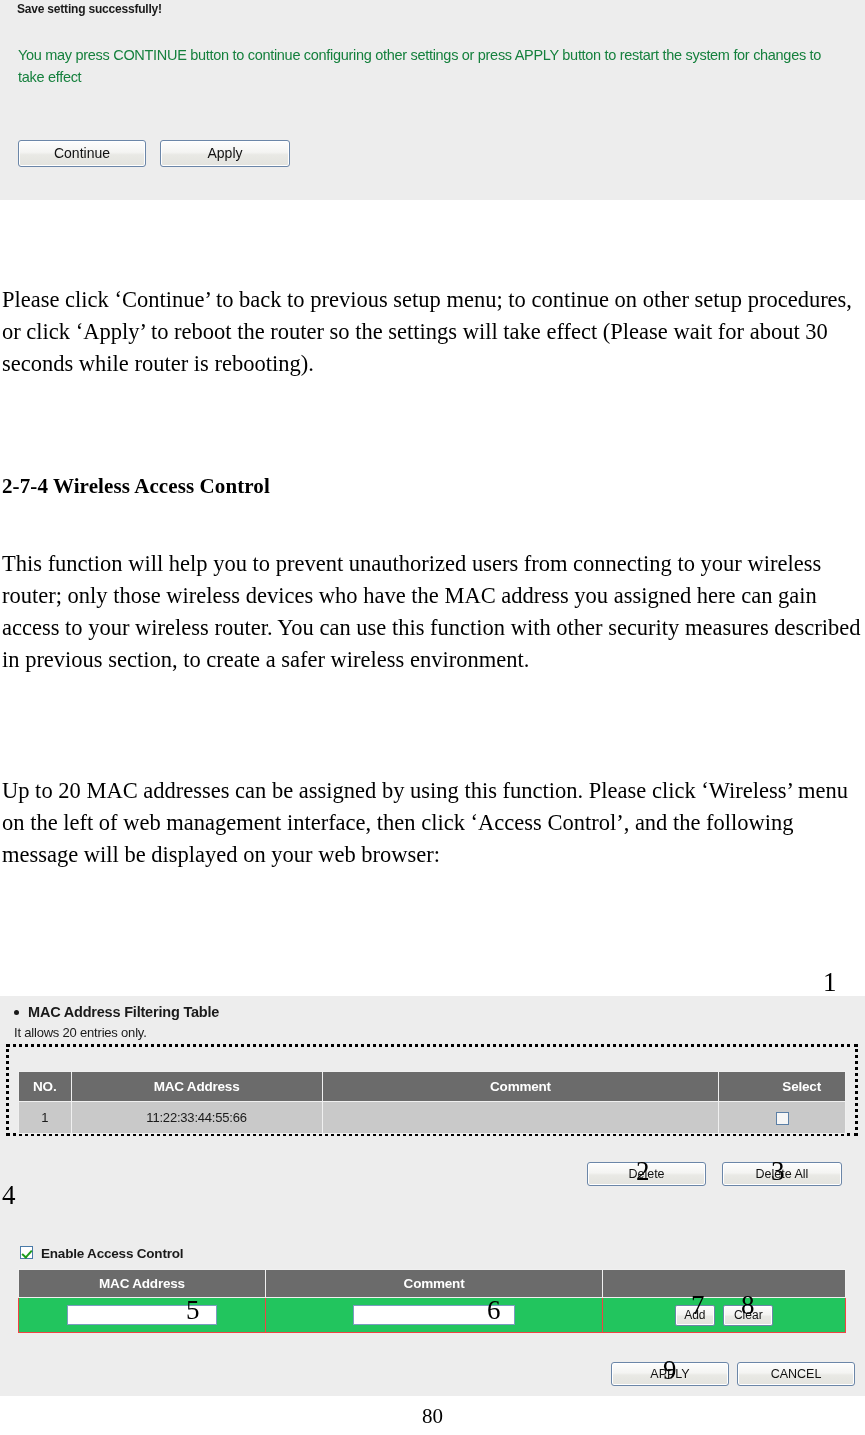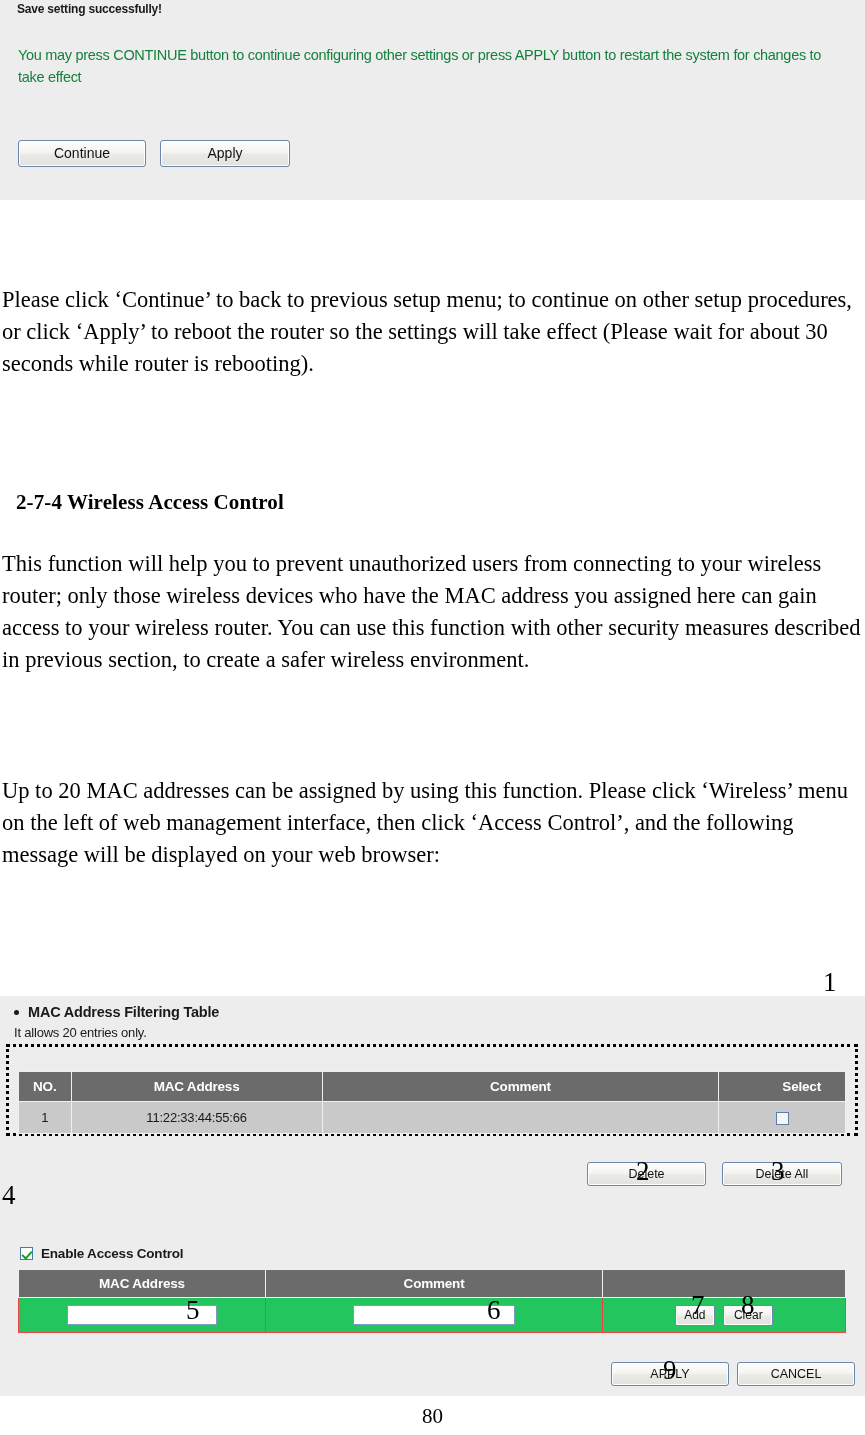--- a/index.html
+++ b/index.html
@@ -97,27 +97,26 @@
   .doc-text {
     position: absolute;
     font-family: "Liberation Serif", "DejaVu Serif", serif;
     font-size: 22.5px;
     line-height: 32px;
     color: #000;
   }
   #para-1 { left: 2px; top: 249px; width: 860px; margin-top: 35px; }
   #heading-274 {
     position: absolute;
-    left: 16px;
+    left: 2px;
     top: 474px;
     font-family: "Liberation Serif", "DejaVu Serif", serif;
     font-weight: bold;
     font-size: 21px;
     letter-spacing: 0.1px;
-    margin-top: 16px;
   }
   #para-2 { left: 2px; top: 548px; width: 862px; }
   #para-3 { left: 2px; top: 775px; width: 864px; }
 
   
   #panel-ac {
     left: 0;
     top: 996px;
     width: 865px;
     height: 400px;
@@ -242,21 +241,20 @@
   #enable-ac {
     position: absolute;
     left: 20px;
     top: 250px;
     font-family: "Liberation Sans", "DejaVu Sans", sans-serif;
     font-weight: bold;
     font-size: 13.5px;
     color: #1a1a1a;
     letter-spacing: -0.2px;
     display: flex;
-    align-items: center;
     gap: 8px;
   }
 
   
   #add-table {
     position: absolute;
     left: 18px;
     top: 273px;
     width: 828px;
     border-collapse: collapse;

